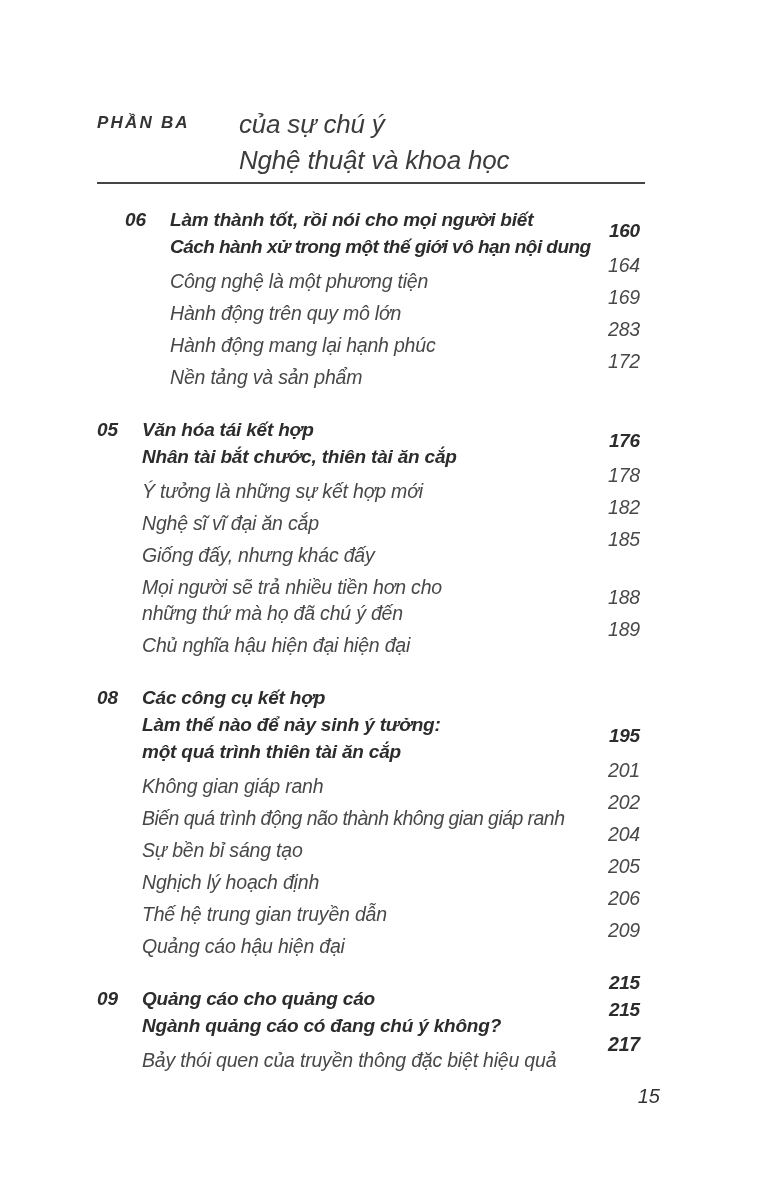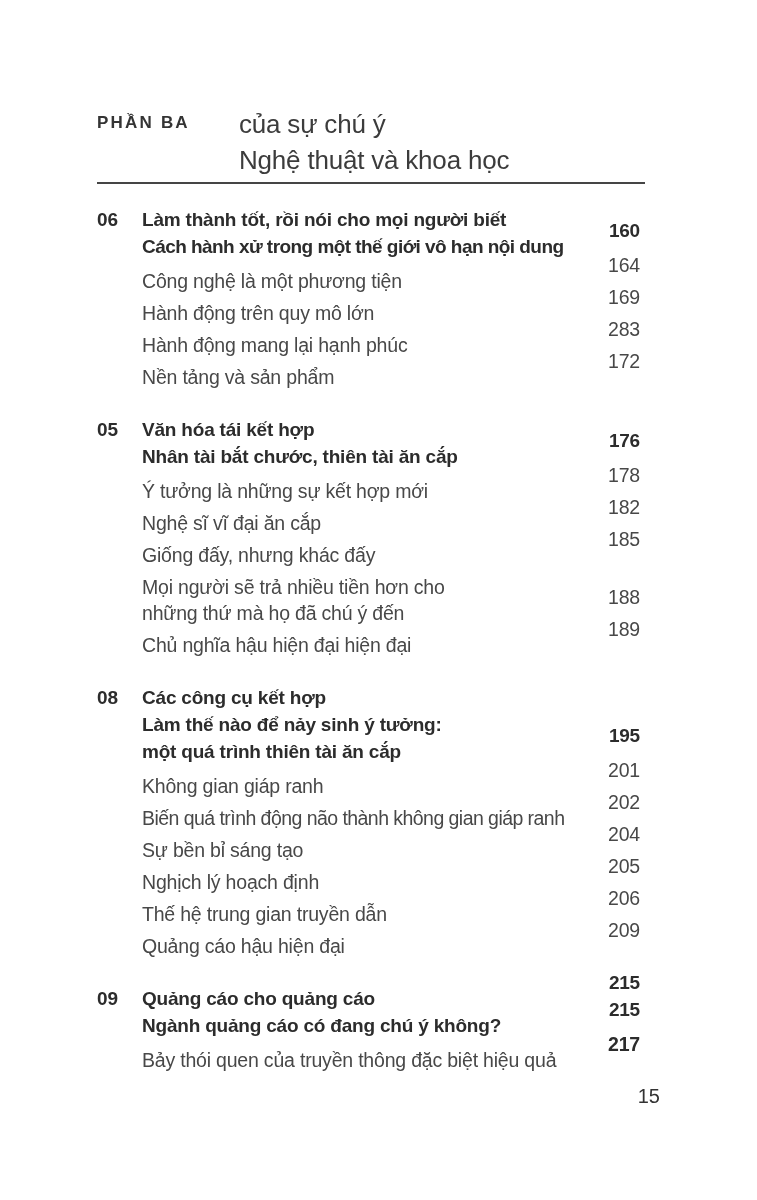--- a/index.html
+++ b/index.html
@@ -7,41 +7,42 @@
     width: 757px; height: 1200px;
     background: #ffffff;
     font-family: "Liberation Sans", sans-serif;
     color: #2f2f2f;
   }
   .page {
     position: relative;
     width: 757px; height: 1200px;
     background: #ffffff;
     overflow: hidden;
+    font-style: italic;
   }
   
   .header { display: flex; align-items: flex-start; margin: 106px 0 0 97px; width: 548px; }
   .part-label {
     flex: 0 0 142px; width: 142px;
     padding-top: 7px;
     font-size: 17px; font-weight: 700;
     letter-spacing: 2.2px;
     color: #343434;
   }
   .part-title {
     font-size: 26px; line-height: 36px;
     font-weight: 400; letter-spacing: -0.2px;
     color: #3c3c3c;
   }
   .rule { margin: 4px 0 0 97px; width: 548px; height: 2px; background: #454545; }
 
   
   .toc { margin-left: 97px; width: 543px; }
   .chapter { display: flex; margin-top: 20px; }
-  .chapter.first { margin-top: 22px; }
+  .chapter.first { margin-top: 22px; margin-left: 28px; }
   .ch-num {
     flex: 0 0 45px; width: 45px;
     font-size: 19px; font-weight: 700; line-height: 27px;
     color: #2c2c2c;
   }
   .ch-body { flex: 1; min-width: 0; }
 
   .row { position: relative; white-space: nowrap; }
   .row .label { display: inline-block; vertical-align: top; }
   .row .pg { position: absolute; right: 0; bottom: 16px; }

